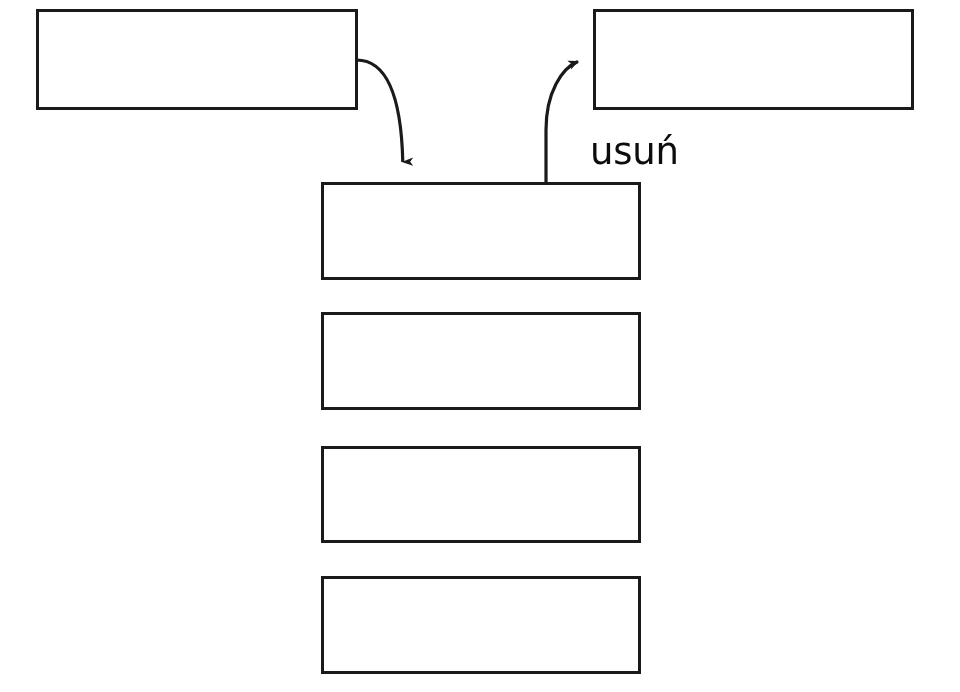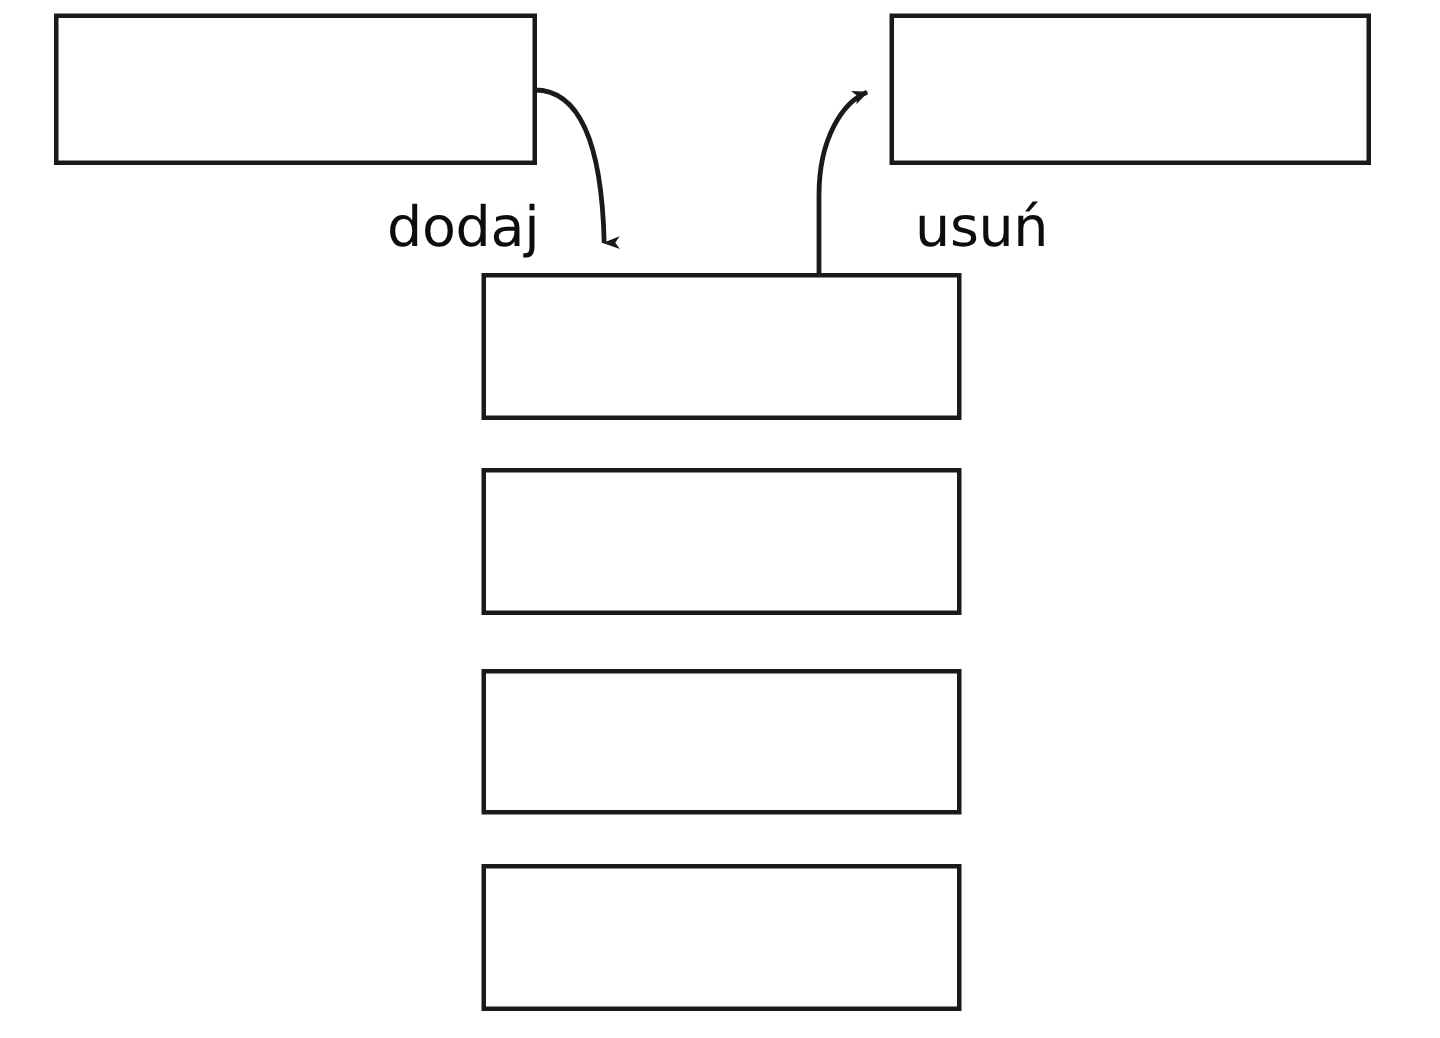--- a/index.html
+++ b/index.html
@@ -70,17 +70,16 @@
   <div class="node-box" style="left:593px; top:9px; width:321px; height:101px;"></div>
 
   <div class="node-box" style="left:321px; top:182px; width:320px; height:98px;"></div>
 
   <div class="node-box" style="left:321px; top:312px; width:320px; height:98px;"></div>
 
   <div class="node-box" style="left:321px; top:446px; width:320px; height:97px;"></div>
 
   <div class="node-box" style="left:321px; top:576px; width:320px; height:98px;"></div>
 
-  <div class="edge-label" style="left:258px; top:133px;">dodaj</div>
 
-  <div class="edge-label" style="left:610px; top:133px;">usuń</div>
+  <div class="edge-label" style="left:590px; top:133px;">usuń</div>
 
 </div>
 
 </body></html>

